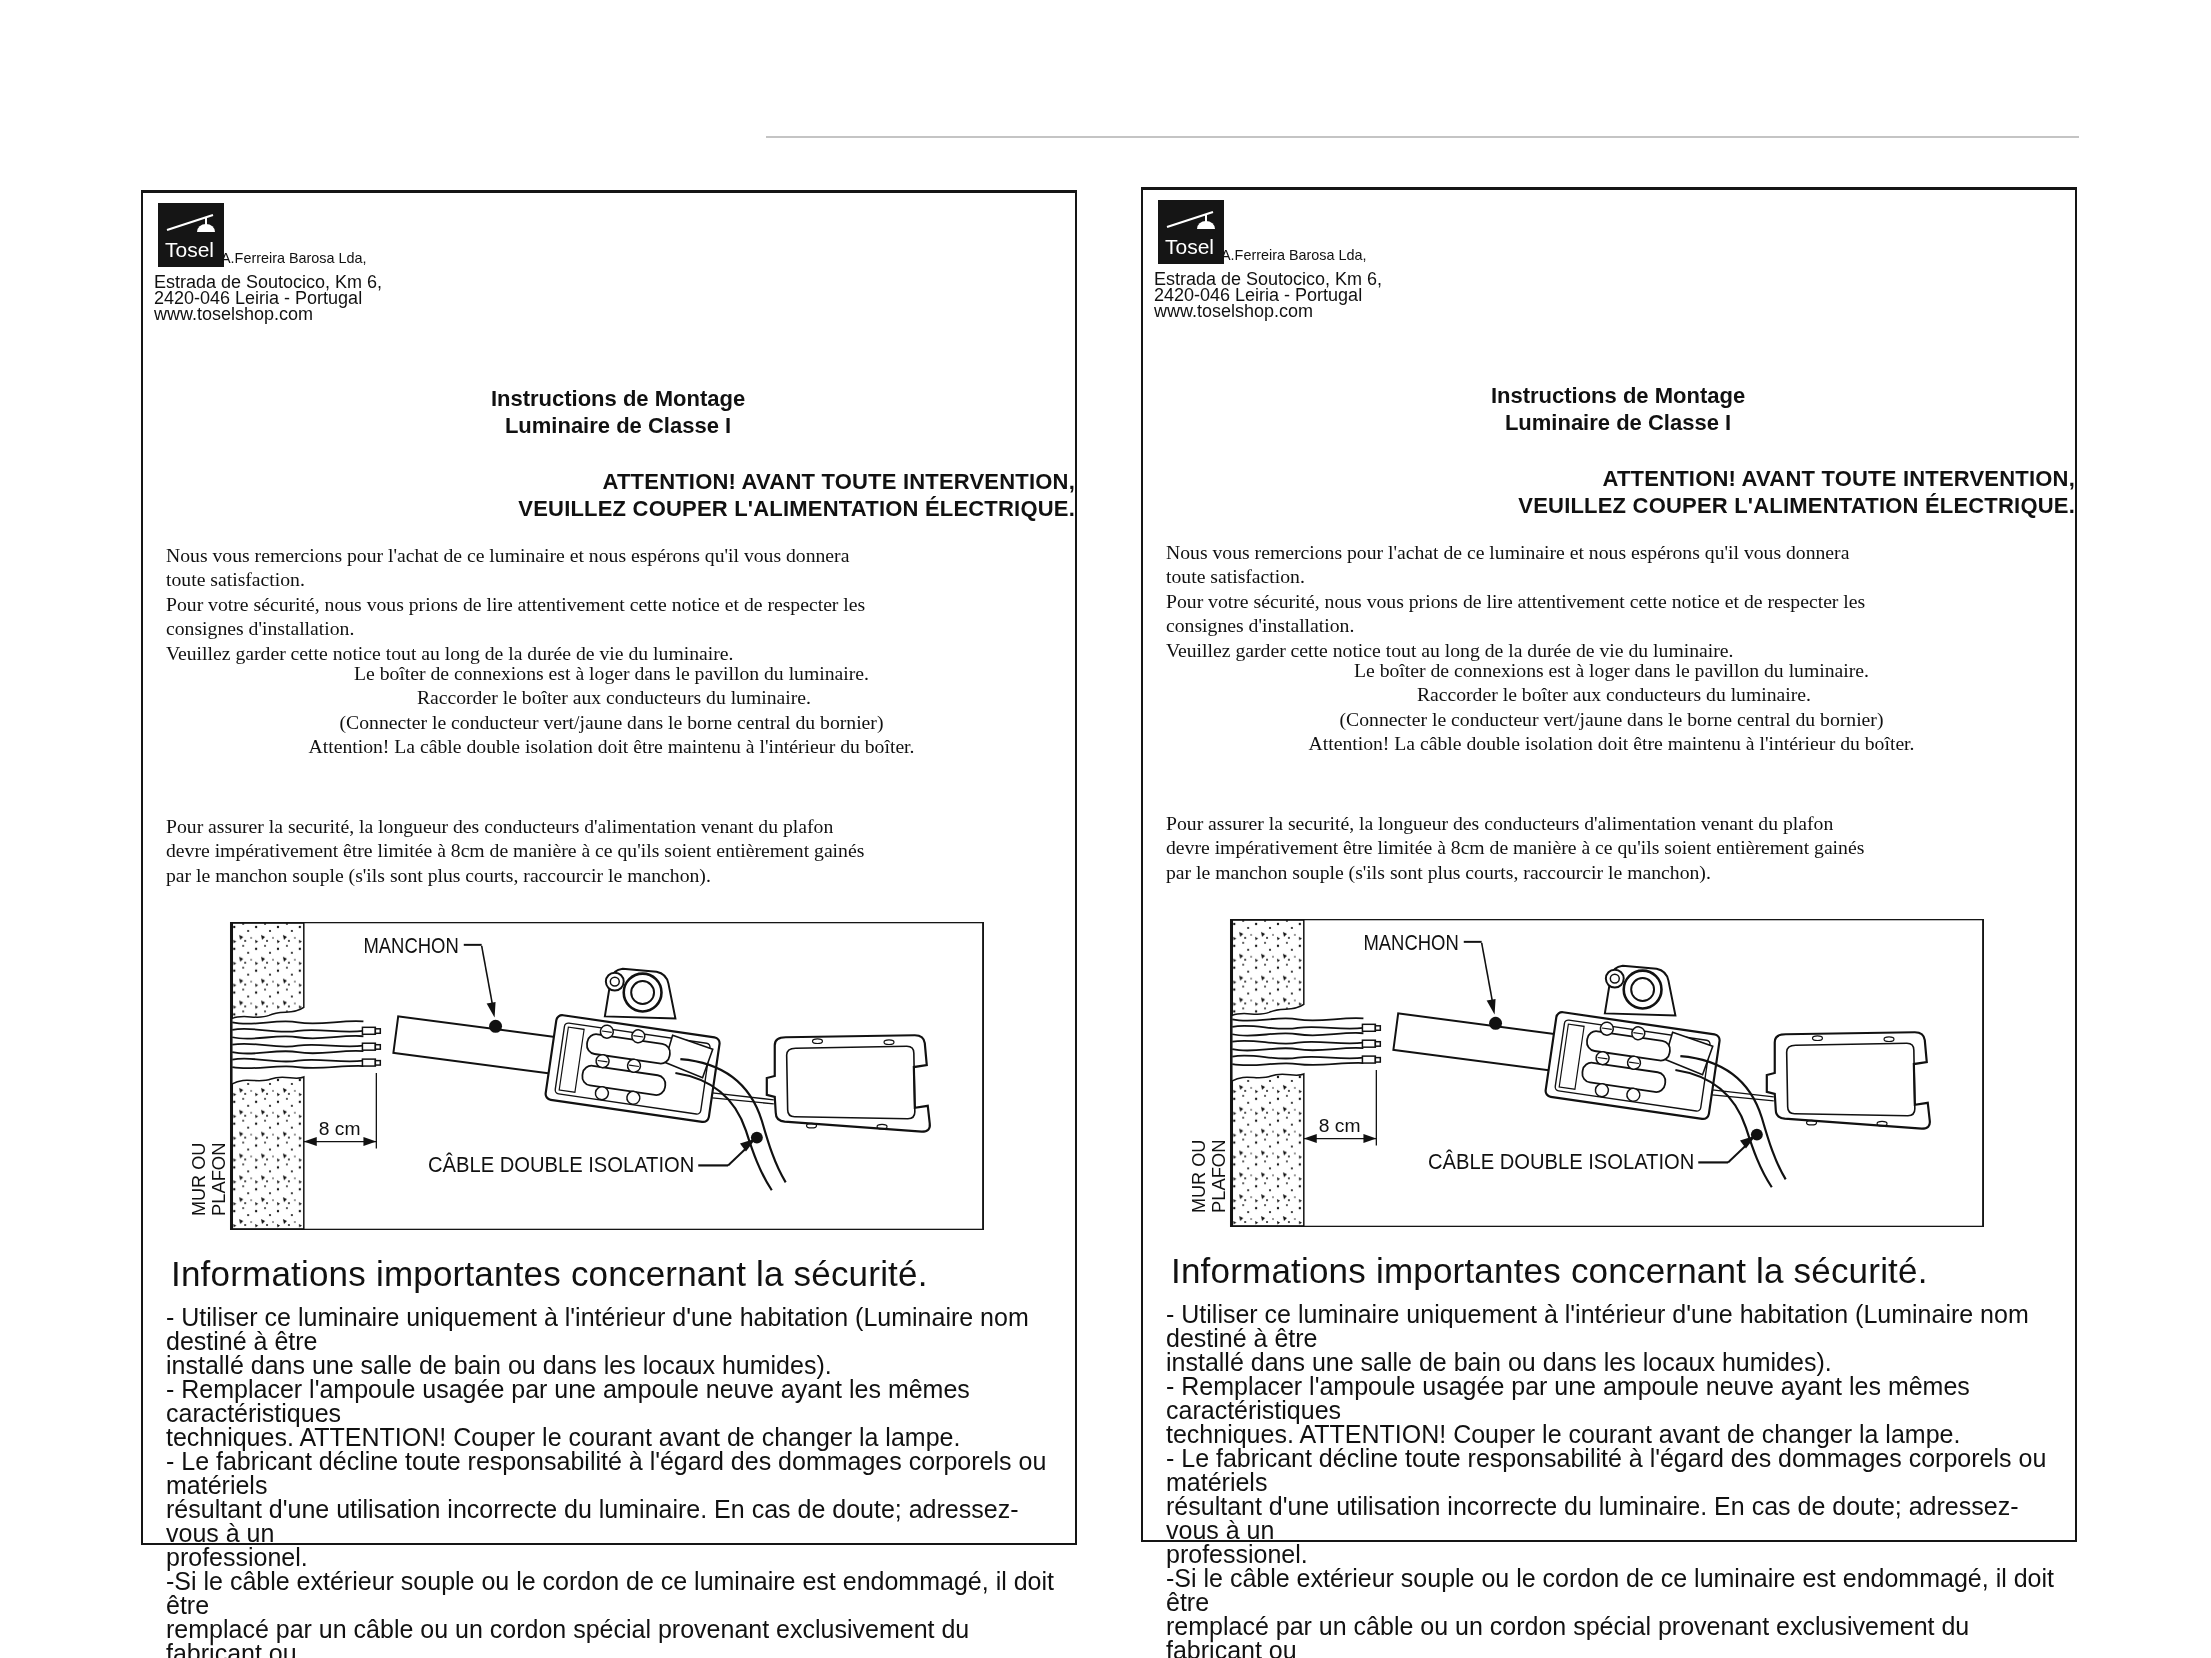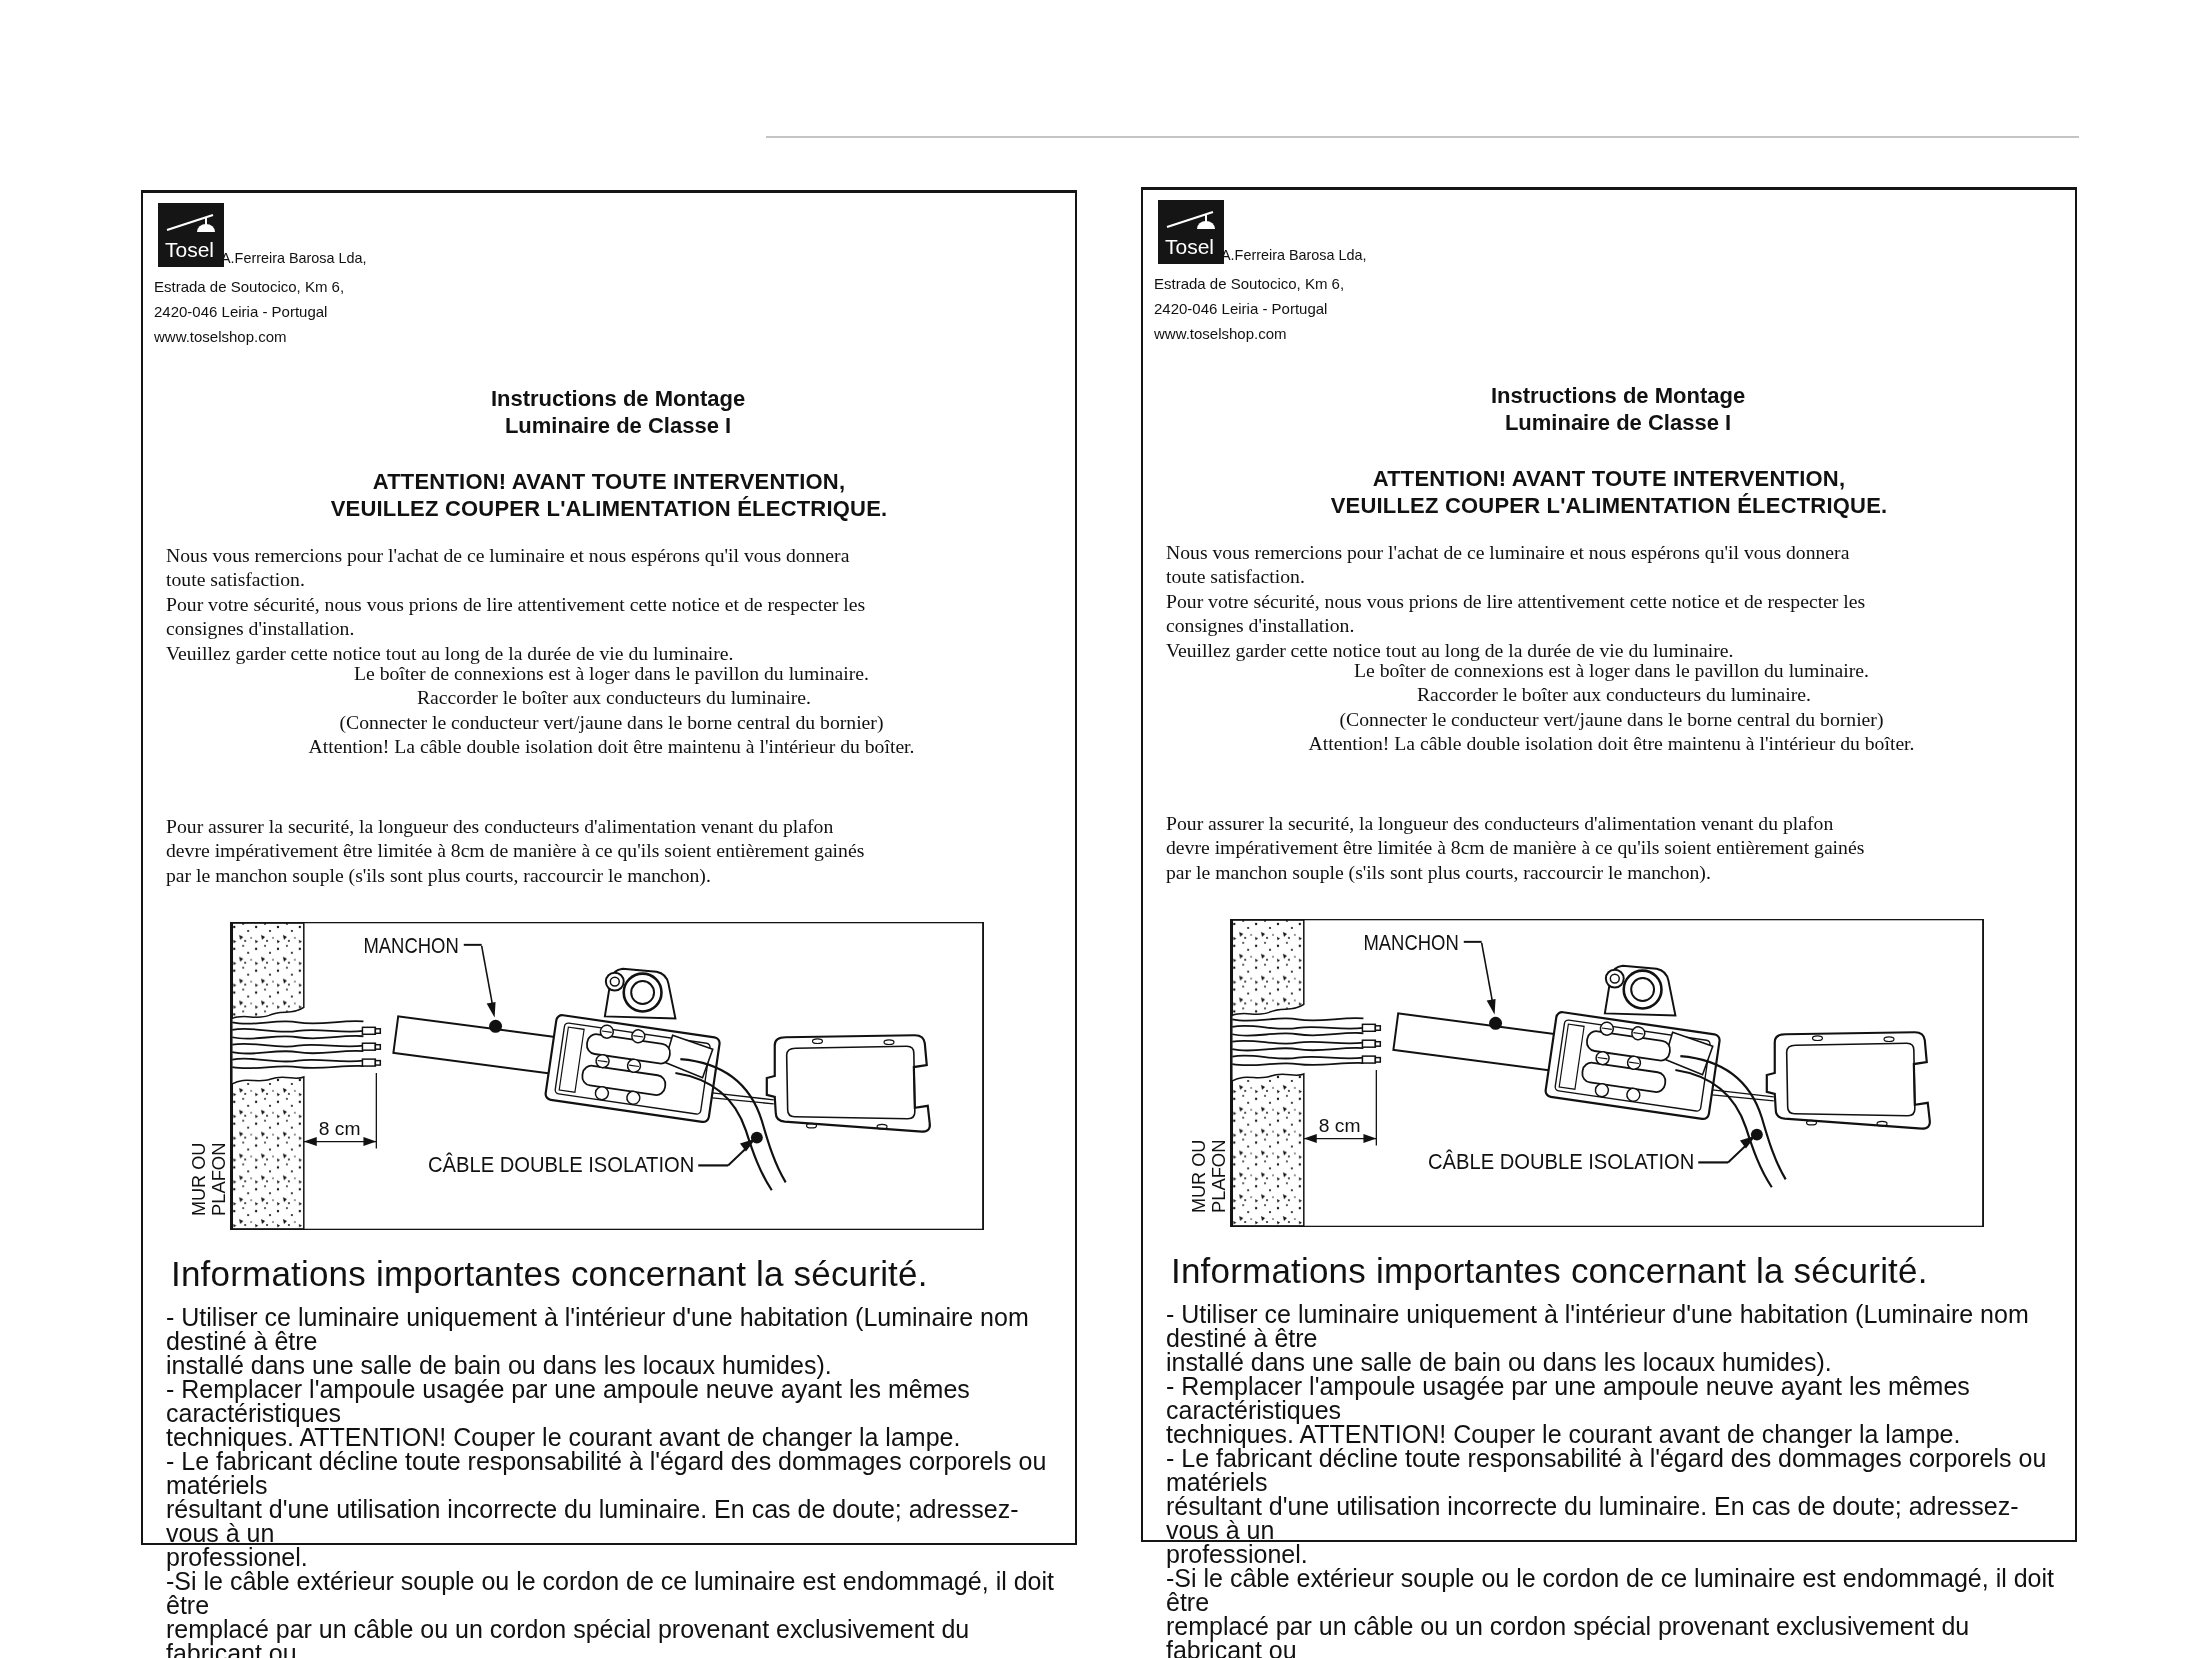--- a/index.html
+++ b/index.html
@@ -6,24 +6,24 @@
   .page{position:relative;width:2212px;height:1659px;background:#fff;overflow:hidden;
         font-family:"Liberation Sans",sans-serif;color:#111;margin-top:40px;}
   .artifact{position:absolute;left:766px;top:96px;width:1313px;height:2px;background:#c4c4c4;}
   .panel{position:absolute;width:936px;height:1355px;background:#fff;
          border:2px solid #151515;border-top-width:3px;box-sizing:border-box;}
   .panel-left{left:141px;top:150px;}
   .panel-right{left:1141px;top:147px;}
   .abs{position:absolute;}
   .logo{left:15px;top:10px;width:66px;height:64px;background:#151515;}
   .company-name{left:78px;top:57px;font-size:14.4px;white-space:nowrap;}
-  .company-block{left:11px;top:81px;font-size:15px;line-height:25px;white-space:pre-wrap;}
+  .company-block{left:11px;top:81px;font-size:18px;line-height:16px;white-space:pre-wrap;}
   .doc-title{left:9px;top:192px;width:100%;text-align:center;font-size:22px;font-weight:bold;
              line-height:27px;white-space:pre-wrap;}
-  .warning{left:0;top:275px;width:100%;text-align:center;font-size:22px;font-weight:bold;
+  .warning{left:0;top:275px;width:100%;text-align:right;font-size:22px;font-weight:bold;
            line-height:27px;white-space:pre-wrap;letter-spacing:0.2px;}
   .para{left:23px;width:891px;font-size:19.7px;line-height:24.4px;white-space:pre-wrap;font-family:Liberation Serif, serif;}
   .para-intro{top:350px;}
   .para-connect{top:468px;text-align:center;}
   .para-secu{top:621px;}
   .diagram{left:38px;top:729px;width:803px;height:308px;}
   .info-heading{left:28px;top:1061px;font-size:35px;letter-spacing:0.2px;white-space:nowrap;}
   .info-body{left:23px;top:1112px;width:896px;font-size:25px;line-height:24px;white-space:pre-wrap;}
   svg text{font-family:"Liberation Sans",sans-serif;}
   .draft{fill:#111;}

